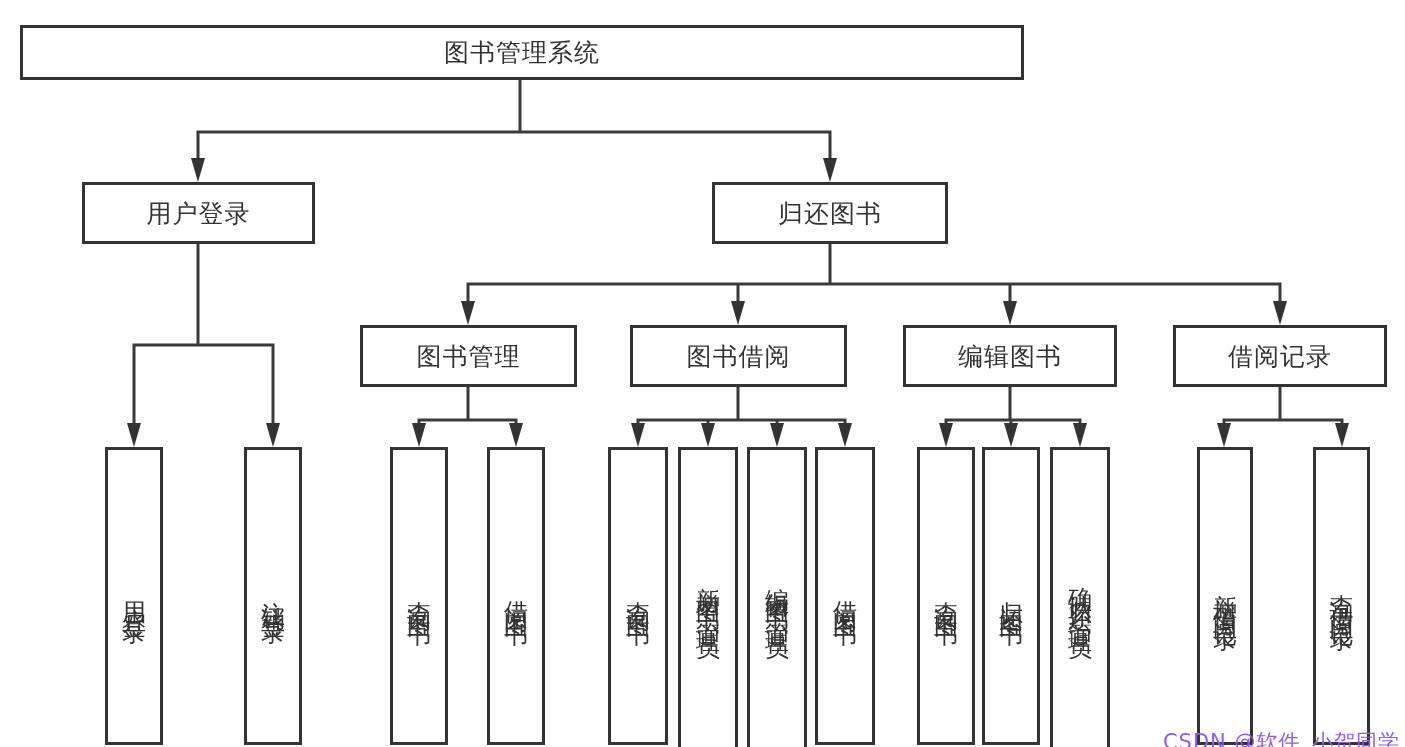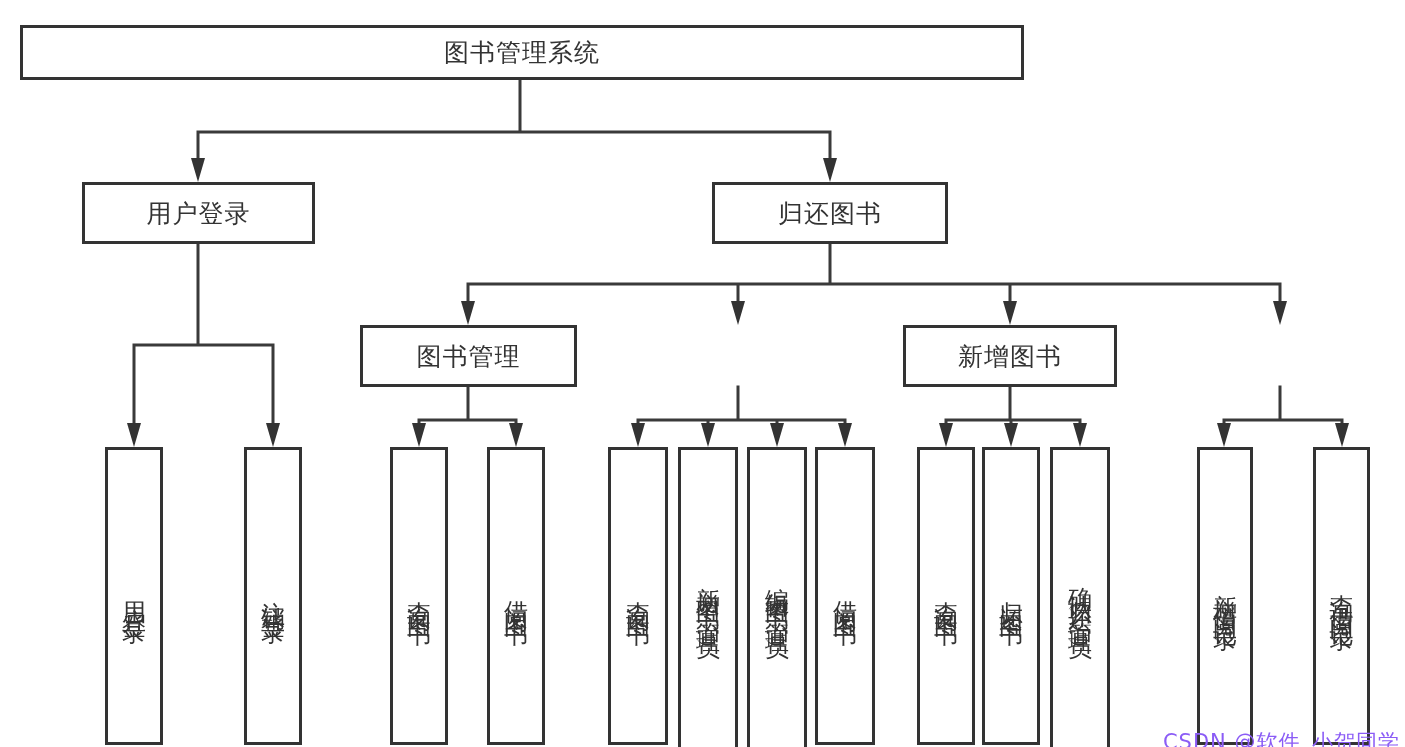--- a/index.html
+++ b/index.html
@@ -123,22 +123,28 @@
   <div class="node hnode" style="left:82px;top:170px;width:233px;height:62px">
     <span>用户登录</span>
   </div>
   <div class="node hnode" style="left:712px;top:170px;width:236px;height:62px">
     <span>归还图书</span>
   </div>
 
   <div class="node hnode" style="left:360px;top:313px;width:217px;height:62px">
     <span>图书管理</span>
   </div>
+  <div class="node hnode" style="left:630px;top:313px;width:217px;height:62px">
+    <span>图书借阅</span>
+  </div>
   <div class="node hnode" style="left:903px;top:313px;width:214px;height:62px">
-    <span>新增图书</span>
+    <span>编辑图书</span>
+  </div>
+  <div class="node hnode" style="left:1173px;top:313px;width:214px;height:62px">
+    <span>借阅记录</span>
   </div>
 
   <div class="node leaf" style="left:105px;top:435px;width:58px;height:298px">
     <span>用户登录</span>
   </div>
   <div class="node leaf" style="left:244px;top:435px;width:58px;height:298px">
     <span>注销登录</span>
   </div>
 
   <div class="node leaf" style="left:390px;top:435px;width:58px;height:298px">

